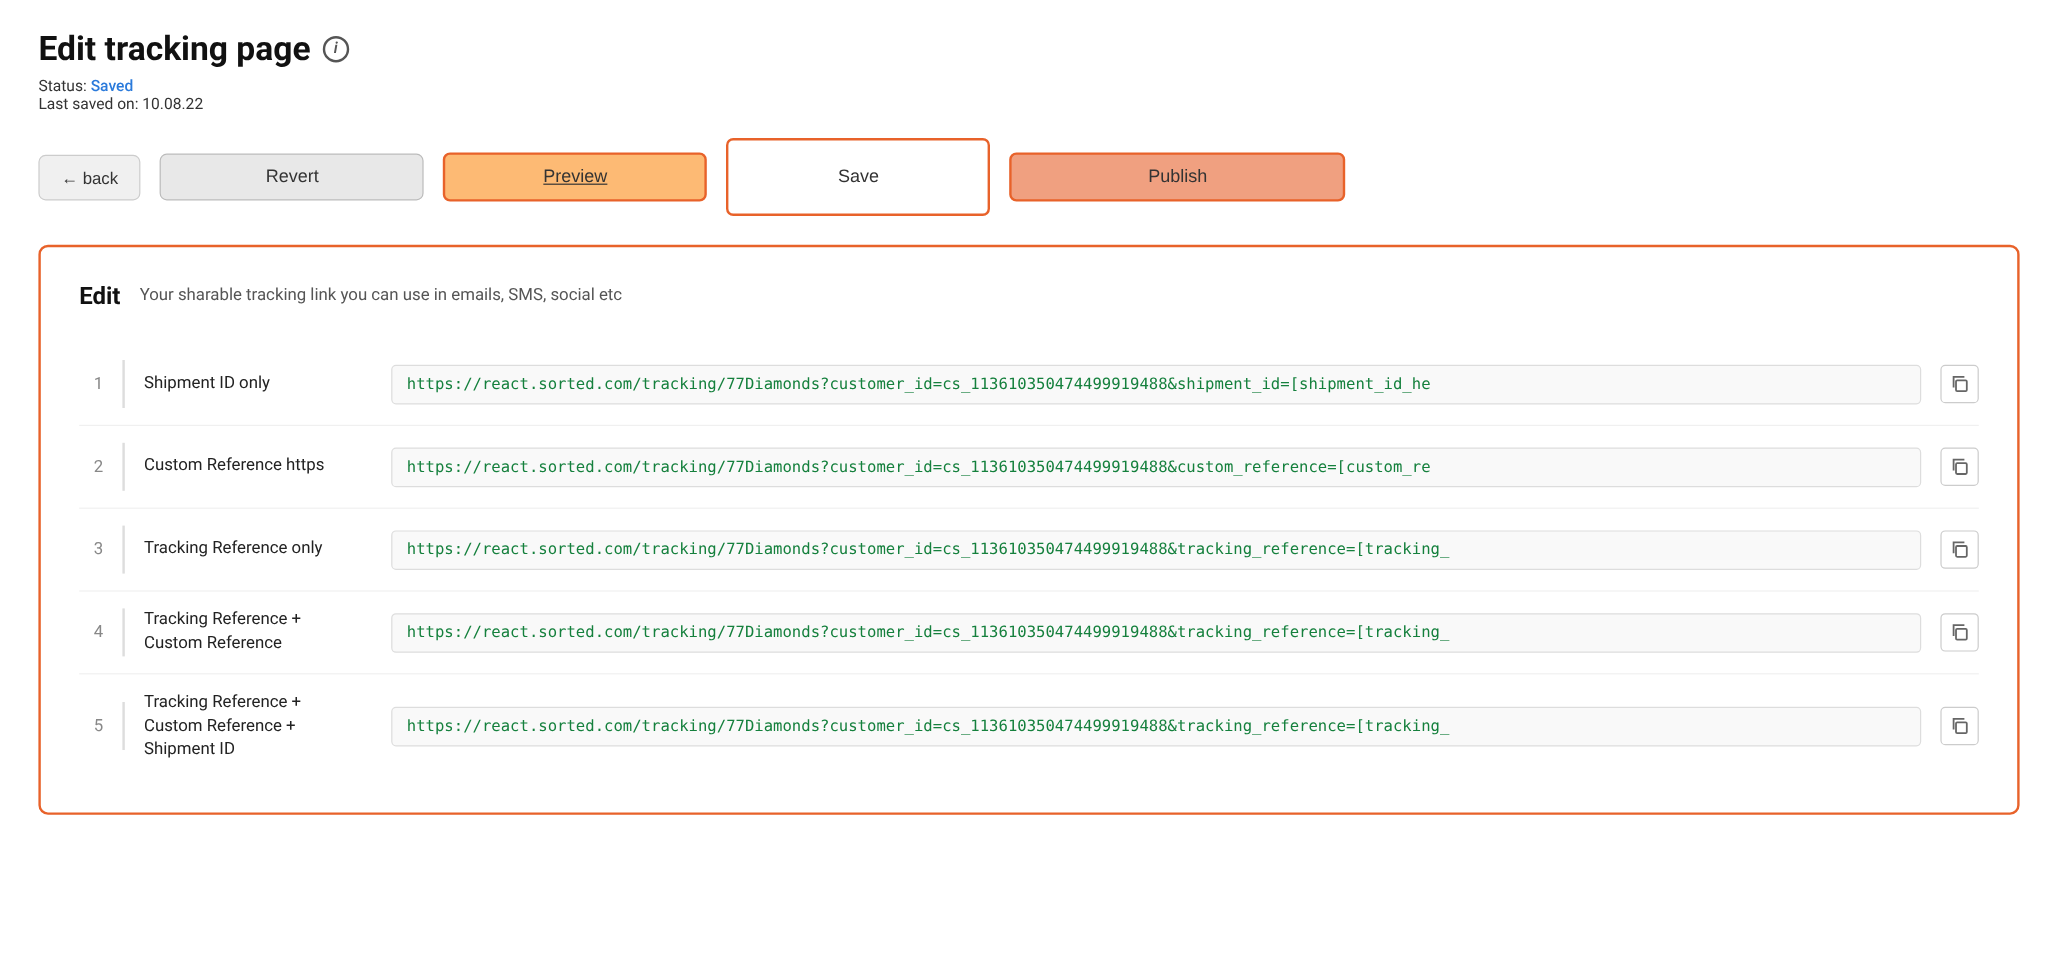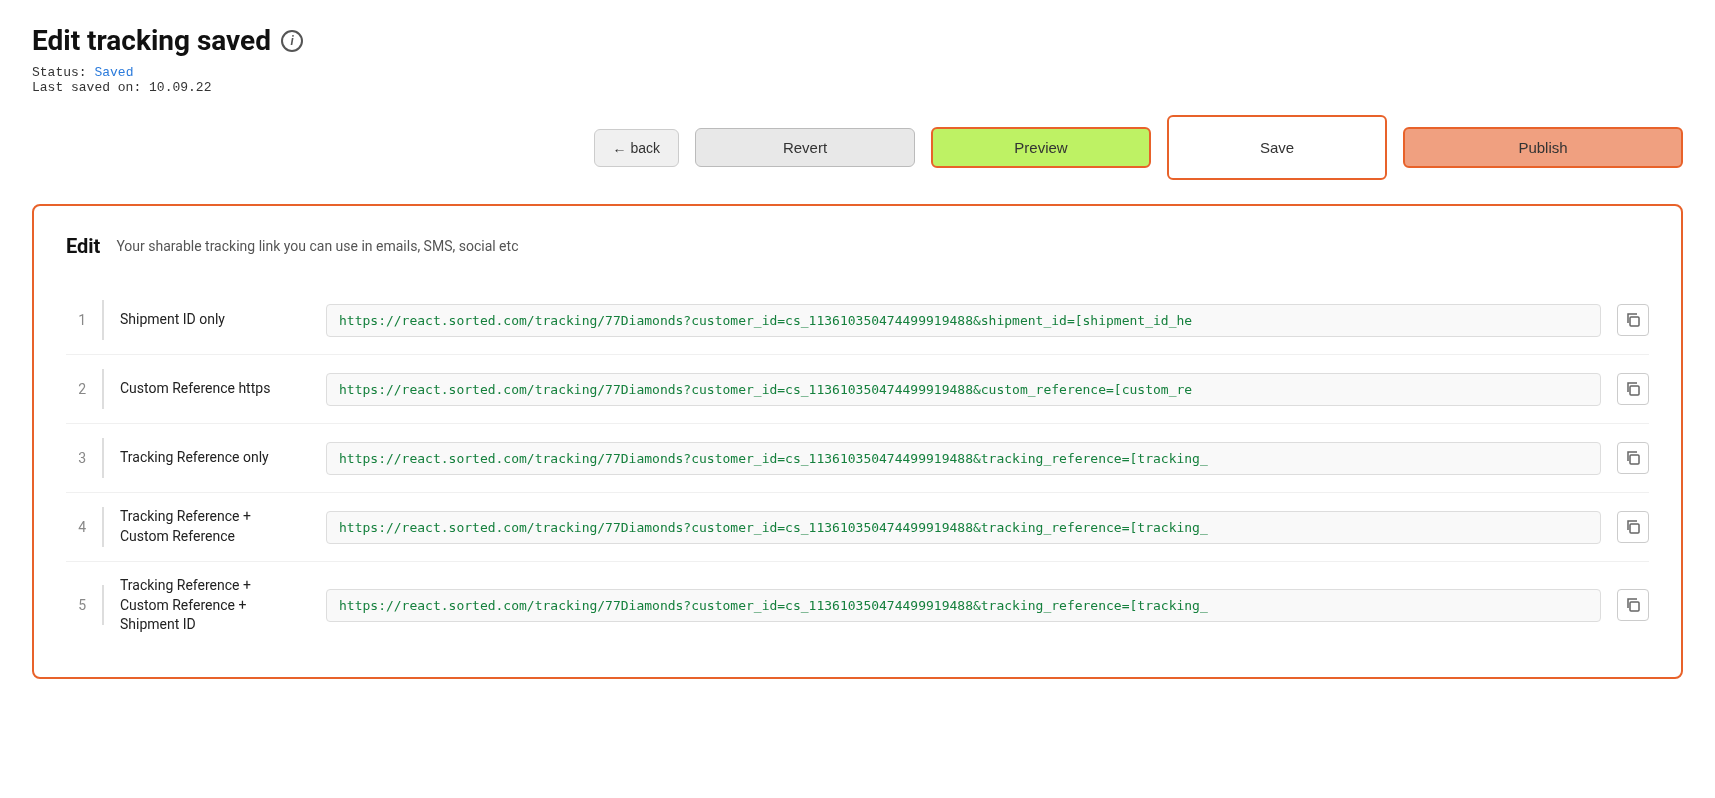--- a/index.html
+++ b/index.html
@@ -35,39 +35,37 @@
       font-size: 13px;
       color: #555;
       font-style: italic;
       font-weight: 600;
       cursor: pointer;
       flex-shrink: 0;
     }
 
     .status-block {
       margin-bottom: 20px;
-      font-family: Liberation Mono, monospace;
     }
 
     .status-line {
       font-size: 13px;
       color: #333;
     }
 
     .status-saved {
       color: #2a7adb;
       font-weight: 500;
     }
 
     .toolbar {
       display: flex;
       align-items: center;
       gap: 16px;
       margin-bottom: 24px;
-      justify-content: flex-end;
     }
 
     .btn-back {
       background: #f0f0f0;
       border: 1px solid #ccc;
       border-radius: 6px;
       padding: 10px 18px;
       font-size: 14px;
       cursor: pointer;
       display: flex;
@@ -82,29 +80,30 @@
       border-radius: 6px;
       padding: 10px 0;
       font-size: 15px;
       cursor: pointer;
       color: #333;
       width: 220px;
       text-align: center;
     }
 
     .btn-preview {
-      background: #bef264;
+      background: #fdba74;
       border: 2px solid #e8622a;
       border-radius: 6px;
       padding: 10px 0;
       font-size: 15px;
       cursor: pointer;
       color: #333;
       width: 220px;
       text-align: center;
+      text-decoration: underline;
     }
 
     .btn-save {
       background: #fff;
       border: 2px solid #e8622a;
       border-radius: 6px;
       padding: 22px 0;
       font-size: 15px;
       cursor: pointer;
       color: #333;
@@ -215,34 +214,34 @@
       align-items: center;
       justify-content: center;
       color: #555;
       font-size: 16px;
     }
   </style>
 </head>
 <body>
 
 <div class="page-header">
-  <h1 class="page-title">Edit tracking saved</h1>
+  <h1 class="page-title">Edit tracking page</h1>
   <div class="info-icon">
     <span>i</span>
   </div>
 </div>
 
 <div class="status-block">
   <div class="status-line">
     <span>Status:</span>
     <span class="status-saved">Saved</span>
   </div>
   <div class="status-line">
     <span>Last saved on:</span>
-    <span>10.09.22</span>
+    <span>10.08.22</span>
   </div>
 </div>
 
 <div class="toolbar">
   <button class="btn-back">← back</button>
   <button class="btn-revert">Revert</button>
   <button class="btn-preview">Preview</button>
   <button class="btn-save">Save</button>
   <button class="btn-publish">Publish</button>
 </div>

